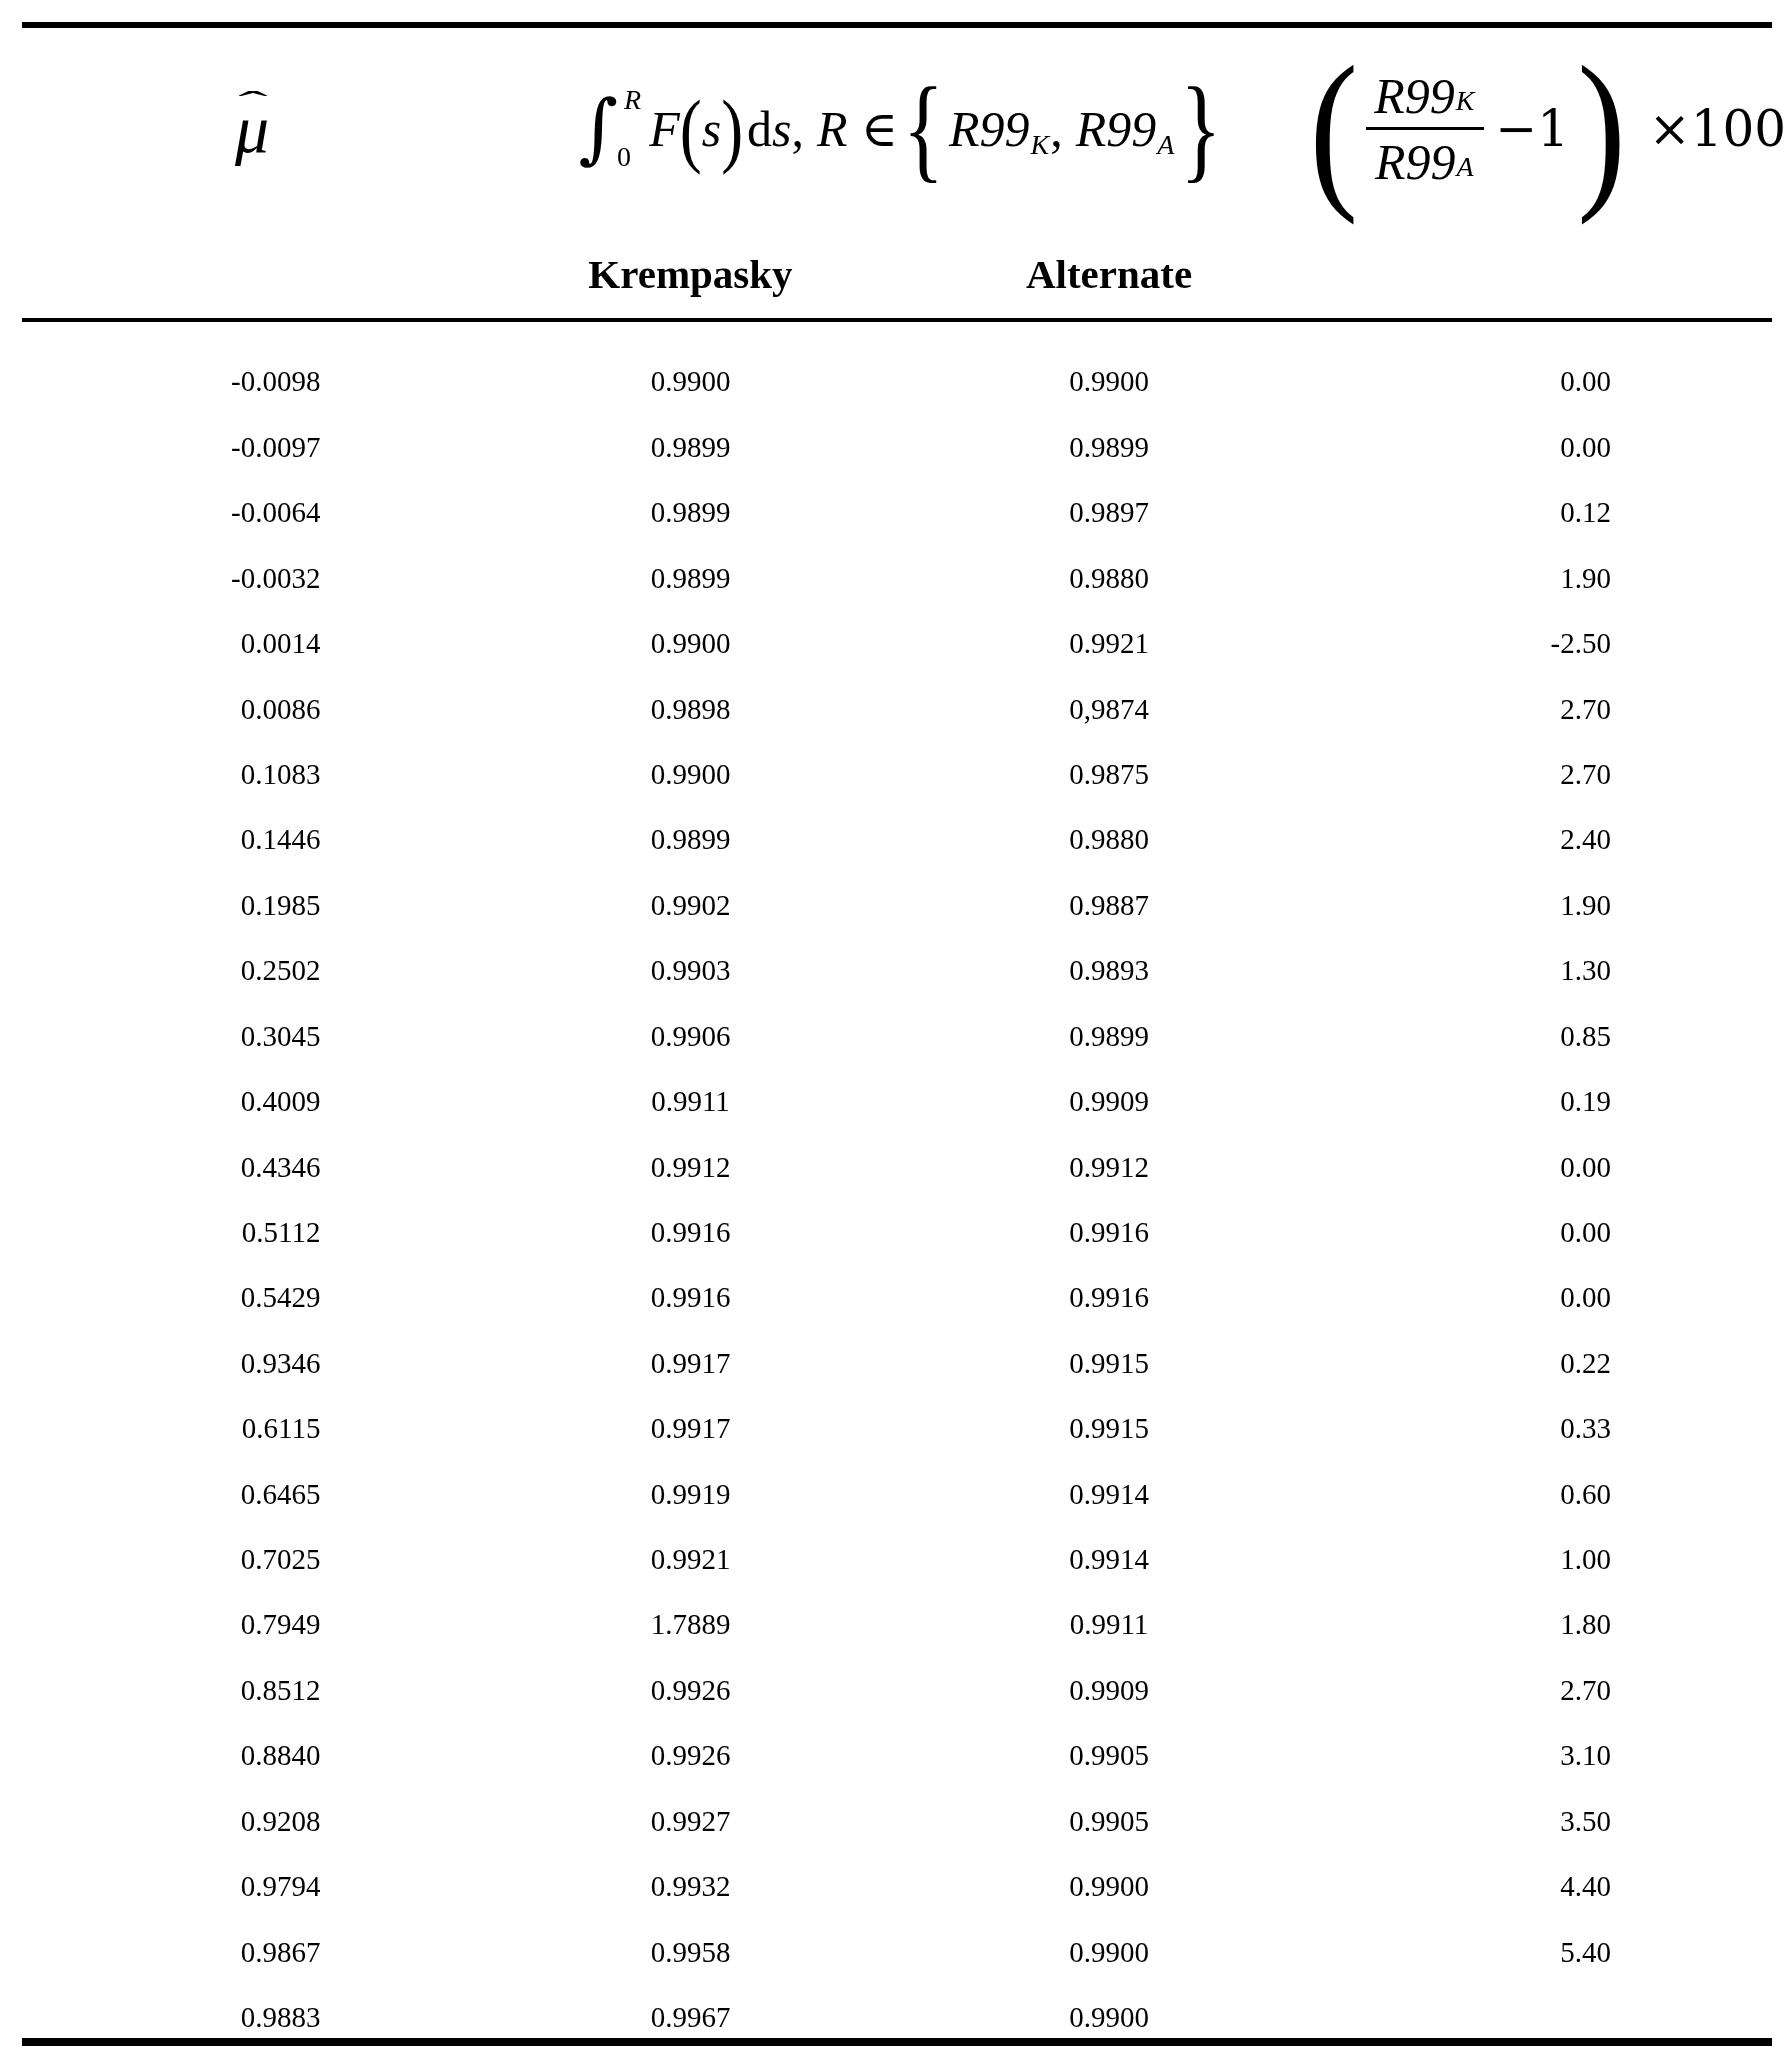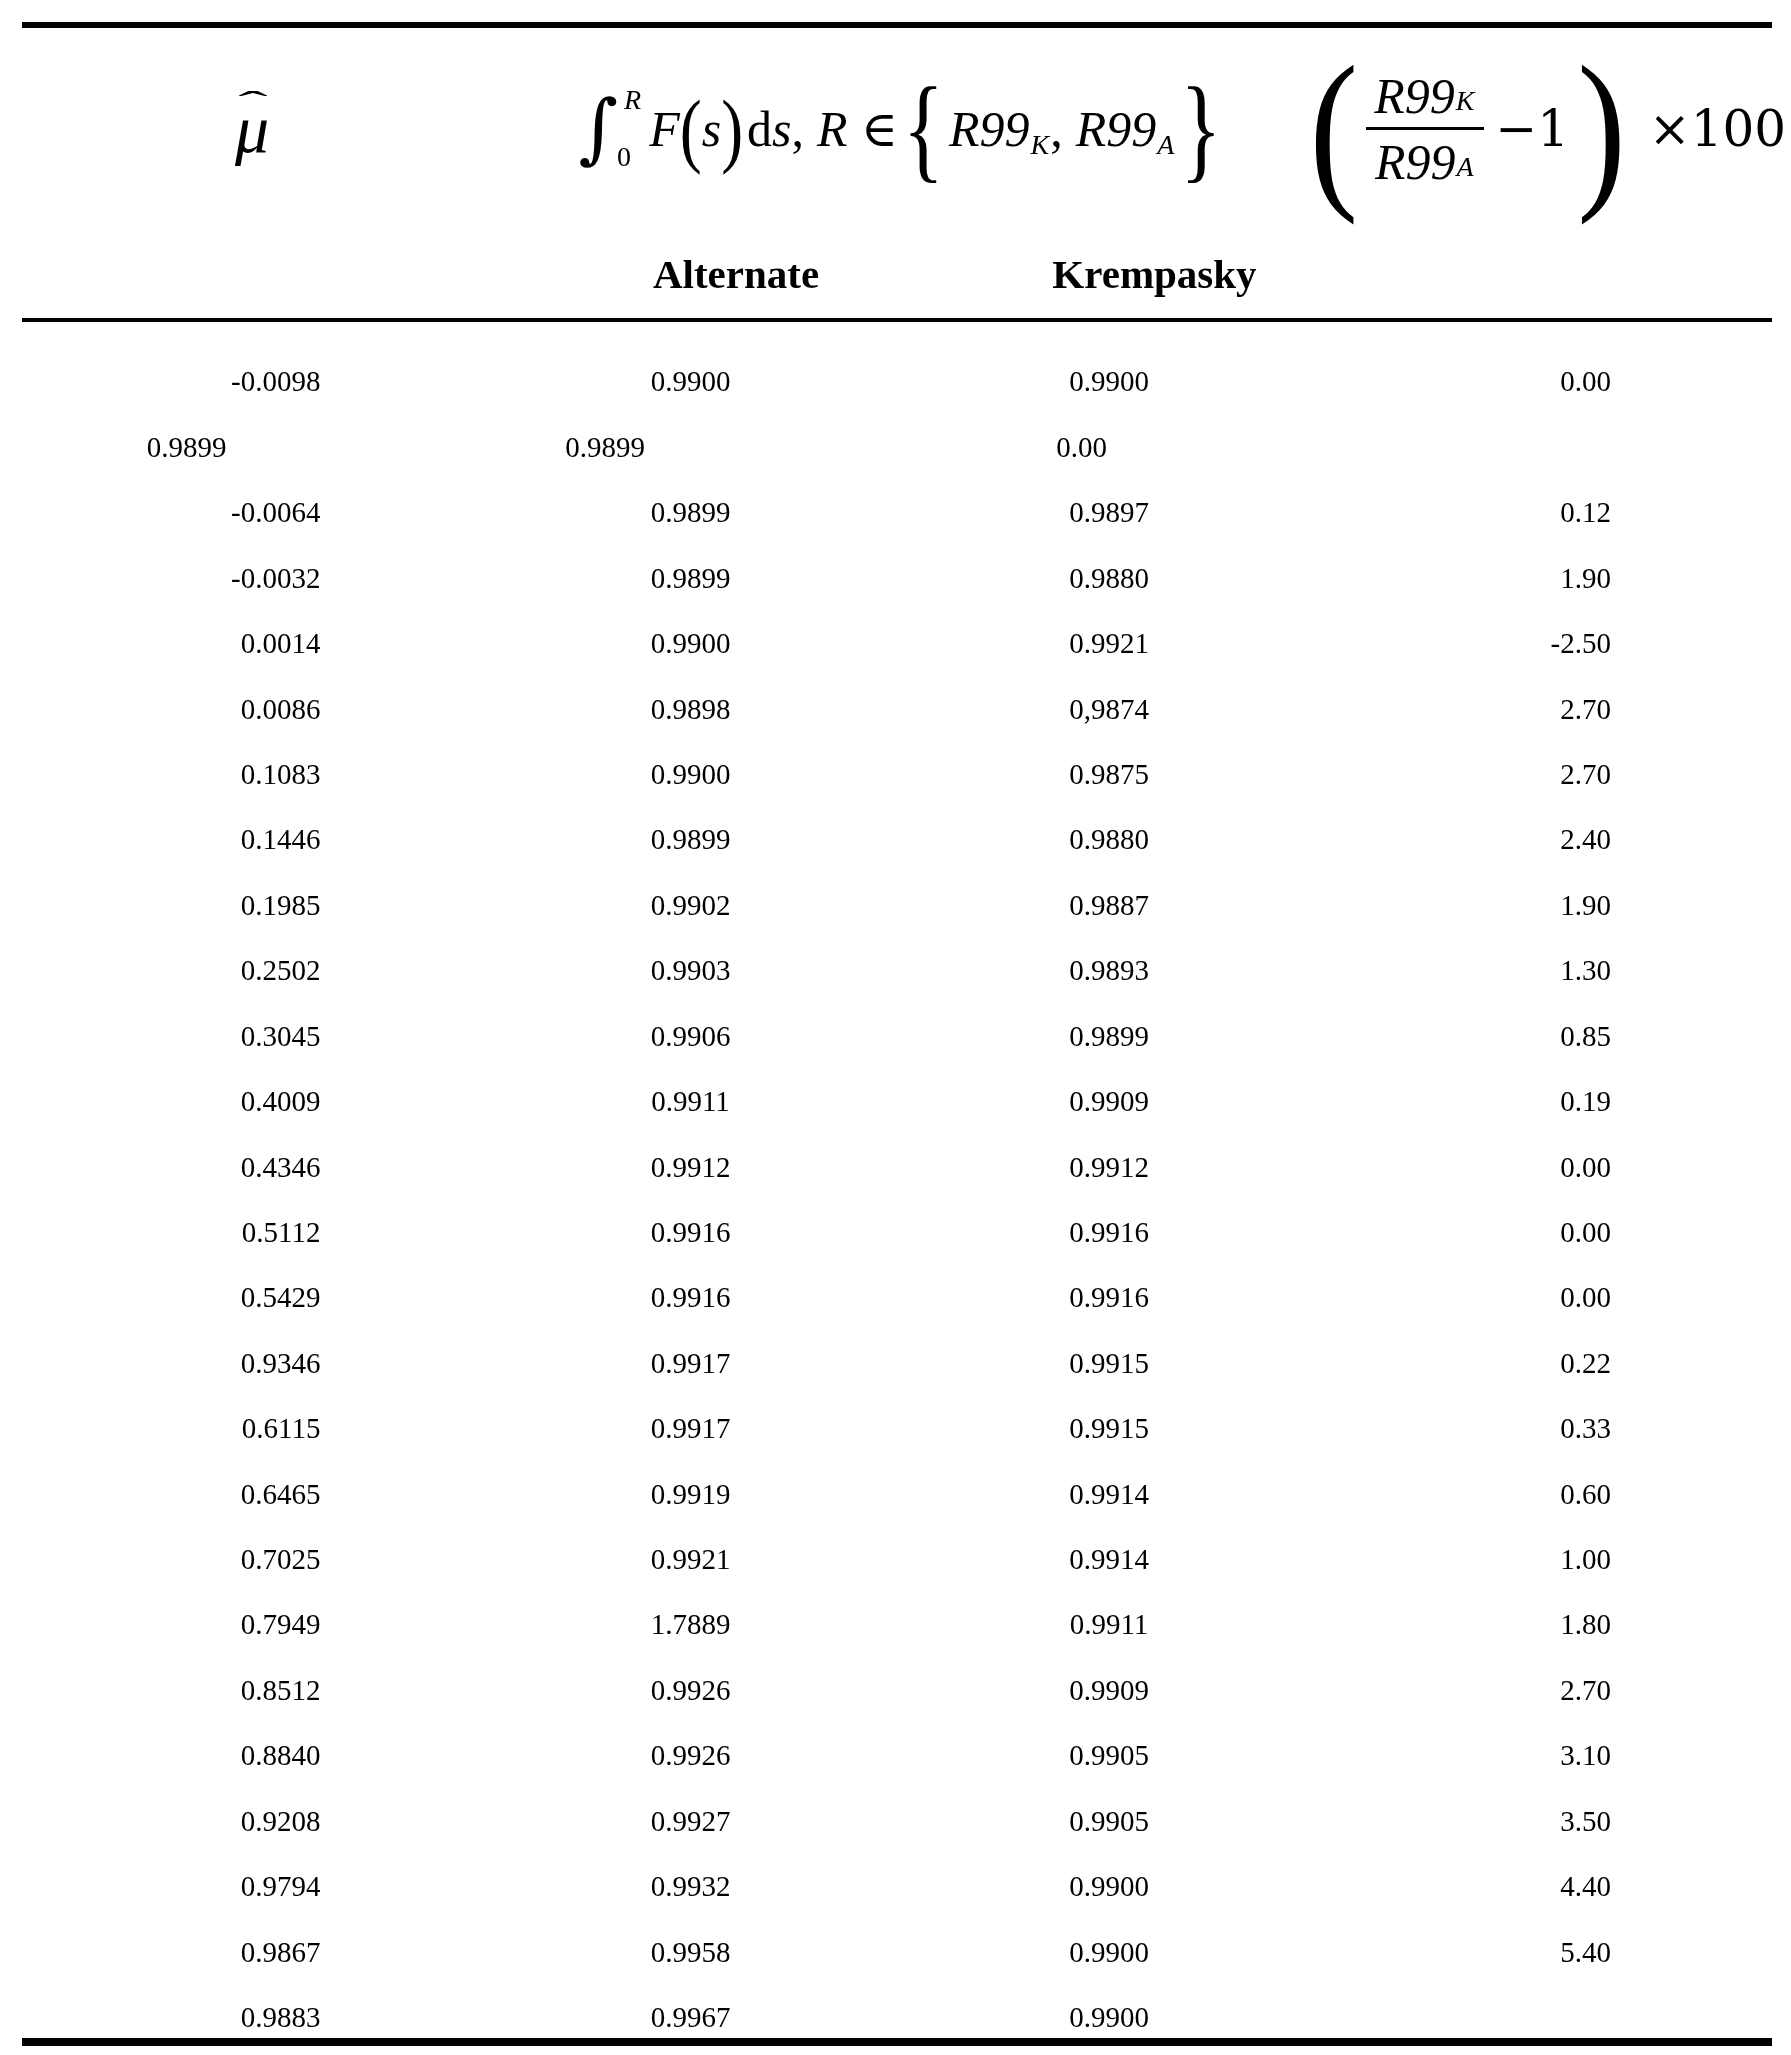--- a/index.html
+++ b/index.html
@@ -128,26 +128,26 @@
         </span>
         <span class="mup minus1 sym">−1</span>
         <span class="bparen">)</span>
         <span class="mup times100 sym">×100</span>
       </span>
     </div>
   </div>
 
   <div class="header-row2">
     <div class="hcell c1"></div>
+    <div class="hcell c2">
+      <span class="subhead">Krempasky</span>
+    </div>
     <div class="hcell c3">
       <span class="subhead">Alternate</span>
     </div>
-    <div class="hcell c2">
-      <span class="subhead">Krempasky</span>
-    </div>
     <div class="hcell c4"></div>
   </div>
 
   <div class="rule rule-mid"></div>
 
   <div class="rows" id="rows">
       <div class="row">
         <div class="cell c1">
           <span class="numbox n1">-0.0098</span>
         </div>
@@ -155,20 +155,23 @@
           <span>0.9900</span>
         </div>
         <div class="cell c3">
           <span>0.9900</span>
         </div>
         <div class="cell c4">
           <span class="numbox n4">0.00</span>
         </div>
       </div>
       <div class="row">
+        <div class="cell c1">
+          <span class="numbox n1">-0.0097</span>
+        </div>
         <div class="cell c2">
           <span>0.9899</span>
         </div>
         <div class="cell c3">
           <span>0.9899</span>
         </div>
         <div class="cell c4">
           <span class="numbox n4">0.00</span>
         </div>
       </div>

